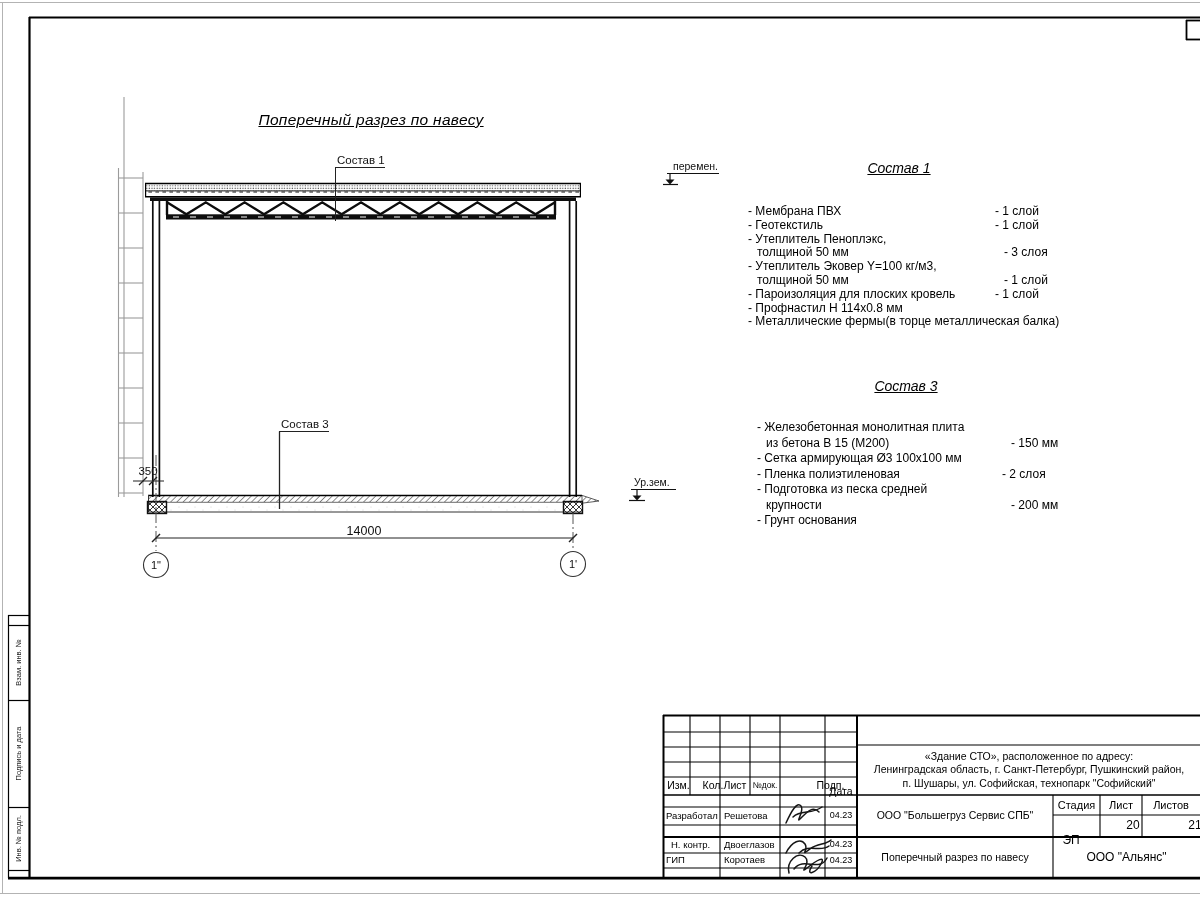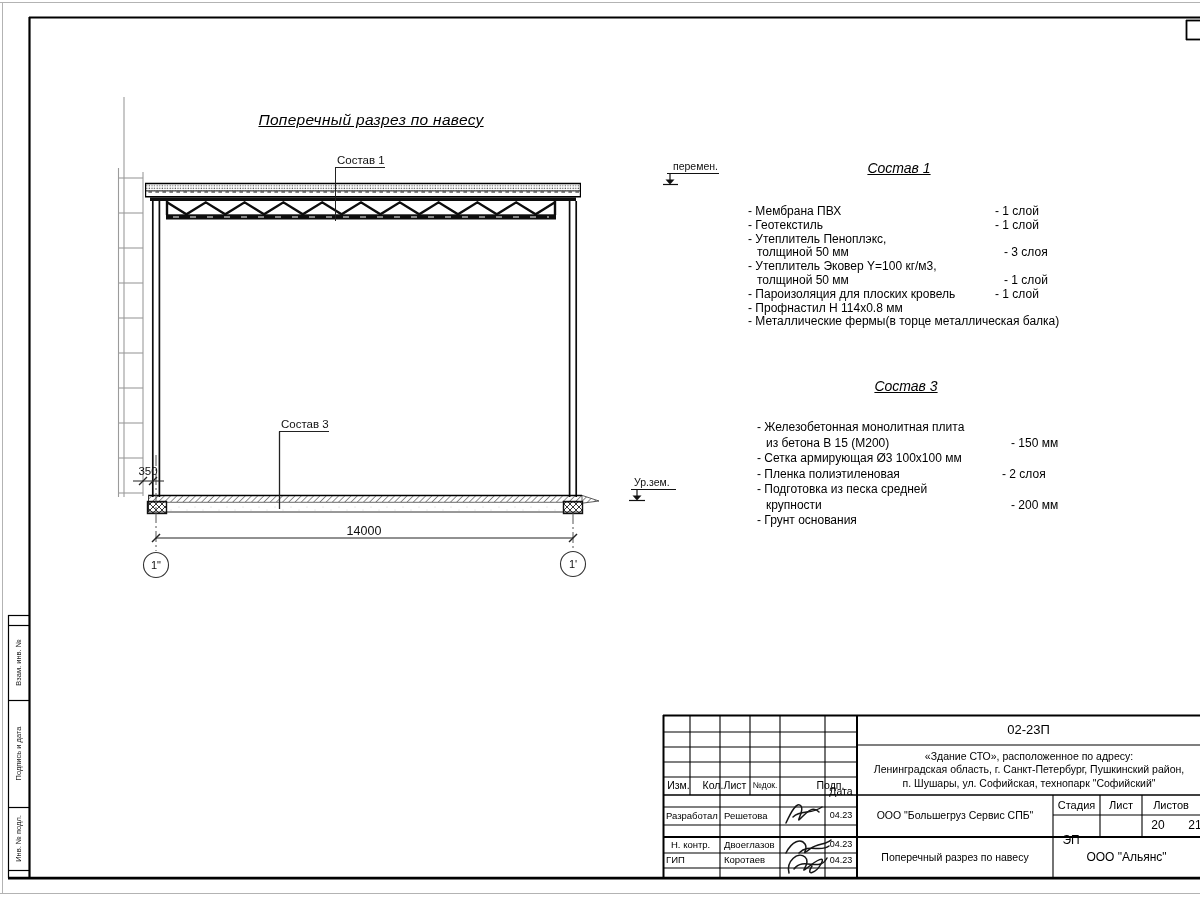--- a/index.html
+++ b/index.html
@@ -310,21 +310,20 @@
           <span class="n">крупности</span>
           <span class="v">- 200 мм</span>
         </div>
       <div class="srow">
           <span class="n">- Грунт основания</span>
           <span class="v"></span>
         </div>
     </div>
   </div>
 
-  <div class="cell" style="left:857px;top:715px;width:343px;height:30px;font-size:13px;">02-23П</div>
   <div class="cell tb-addr" style="left:860px;top:745px;width:338px;height:50px;flex-direction:column;">
     <div>«Здание СТО», расположенное по адресу:</div>
     <div>Ленинградская область, г. Санкт-Петербург, Пушкинский район,</div>
     <div>п. Шушары, ул. Софийская, технопарк "Софийский"</div>
   </div>
 
   <div class="cell" style="left:663px;top:777px;width:31px;height:18px;">Изм.</div>
   <div class="cell" style="left:690px;top:777px;width:46px;height:18px;">Кол.</div>
   <div class="cell" style="left:720px;top:777px;width:30px;height:18px;">Лист</div>
   <div class="cell" style="left:750px;top:777px;width:30px;height:18px;font-size:8.5px;">№док.</div>
@@ -341,21 +340,21 @@
 
   <div class="cell left" style="left:663px;top:853px;width:56px;height:15px;font-size:9.5px;">ГИП</div>
   <div class="cell left" style="left:721px;top:853px;width:58px;height:15px;font-size:9.5px;">Коротаев</div>
   <div class="cell" style="left:825px;top:853px;width:32px;height:15px;font-size:9px;">04.23</div>
 
   <div class="cell" style="left:857px;top:795px;width:196px;height:42px;">ООО "Большегруз Сервис СПБ"</div>
   <div class="cell" style="left:1053px;top:795px;width:47px;height:20px;font-size:11px;">Стадия</div>
   <div class="cell" style="left:1100px;top:795px;width:42px;height:20px;font-size:11px;">Лист</div>
   <div class="cell" style="left:1142px;top:795px;width:58px;height:20px;font-size:11px;">Листов</div>
   <div class="cell" style="left:1053px;top:830px;width:36px;height:22px;font-size:12px;">ЭП</div>
-  <div class="cell" style="left:1137px;top:815px;width:42px;height:22px;font-size:12px;border-radius:10px;">20</div>
+  <div class="cell" style="left:1112px;top:815px;width:42px;height:22px;font-size:12px;border-radius:10px;">20</div>
   <div class="cell" style="left:1142px;top:815px;width:58px;height:22px;font-size:12px;padding-left:24px;">21</div>
   <div class="cell" style="left:860px;top:837px;width:190px;height:42px;">Поперечный разрез по навесу</div>
   <div class="cell" style="left:1053px;top:837px;width:147px;height:42px;font-size:12px;">ООО "Альянс"</div>
 
   <div class="mbox" style="left:8px;top:625px;width:21px;height:75px;">
     <span>Взам. инв. №</span>
   </div>
   <div class="mbox" style="left:8px;top:700px;width:21px;height:107px;">
     <span>Подпись и дата</span>
   </div>

